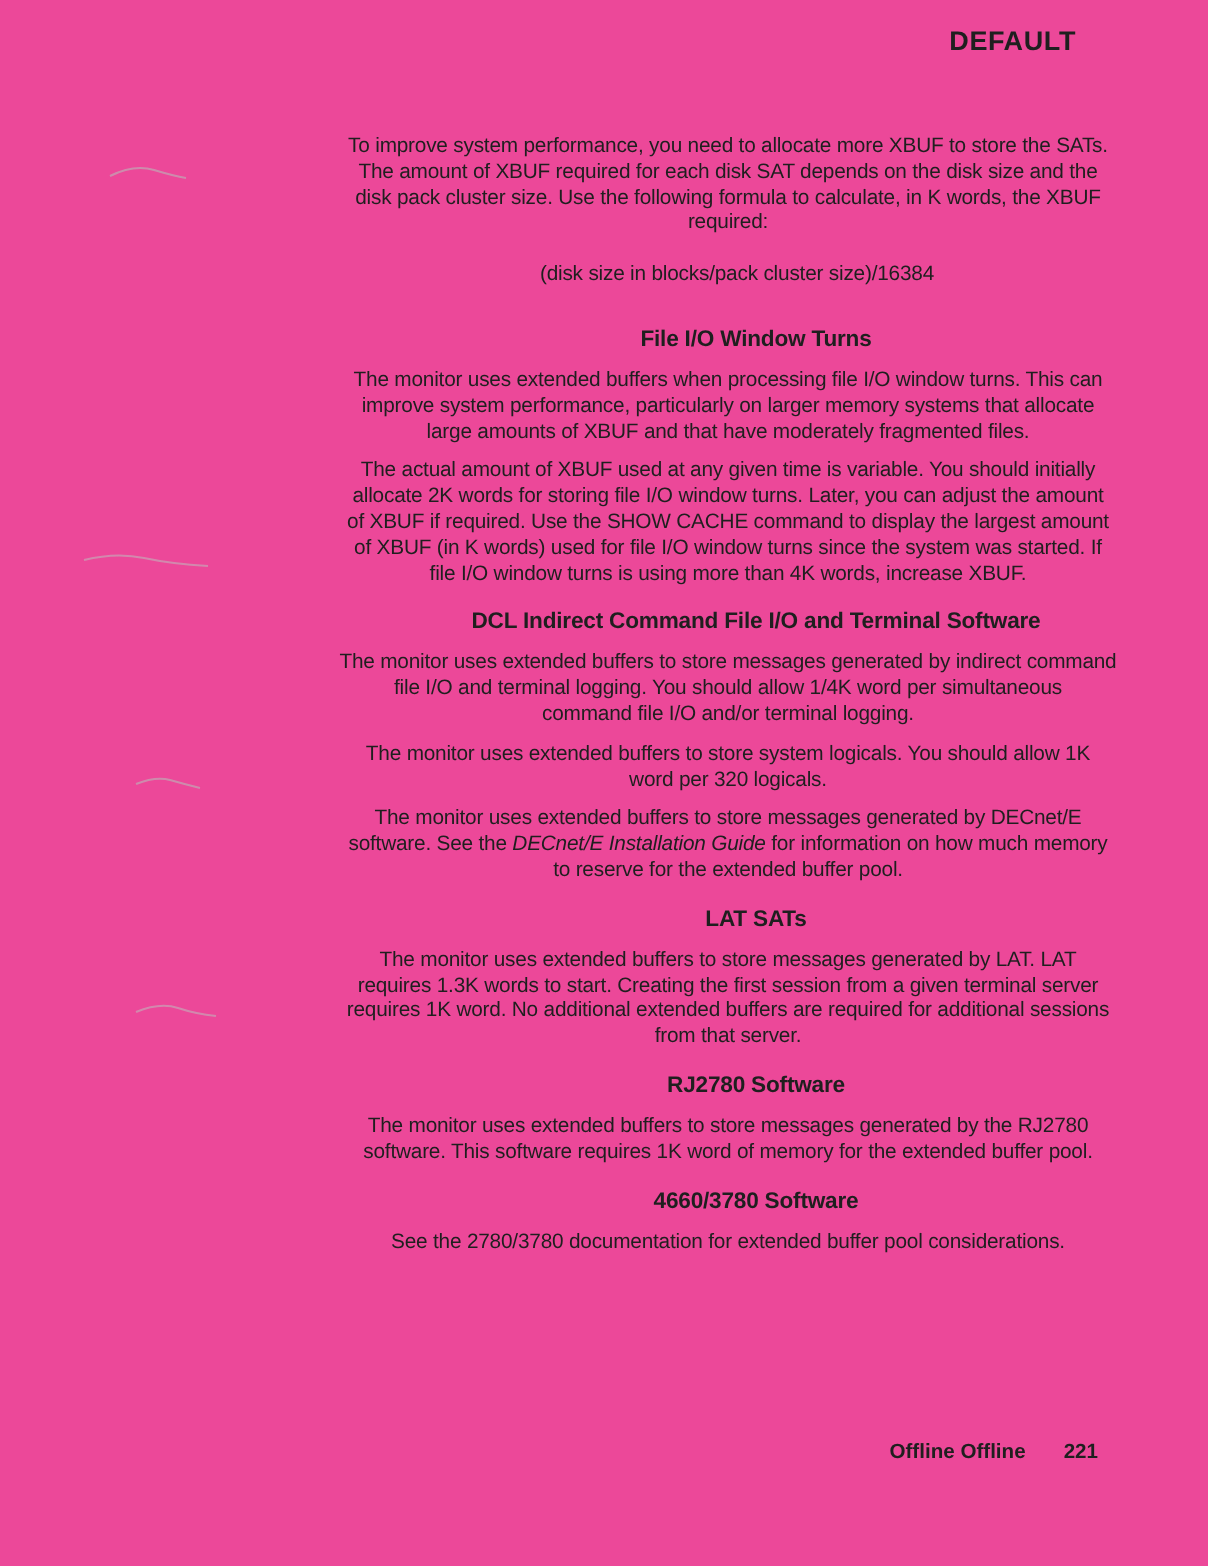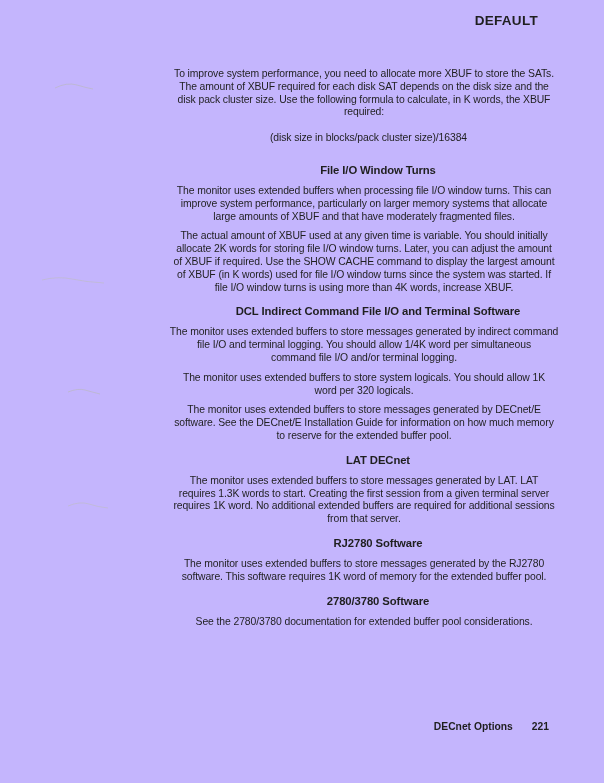--- a/index.html
+++ b/index.html
@@ -1,20 +1,20 @@
 <!DOCTYPE html>
 <html><head>
 <meta charset="utf-8">
 <style>
   html, body { margin: 0; padding: 0; background: #e8e8e8; }
   .page {
     position: relative;
     width: 604px;
     height: 783px;
-    background: #c4b5fd;
+    background: #ec4899;
     font-family: "Liberation Sans", sans-serif;
     color: #1f1f1f;
     overflow: hidden;
   }
   .running-head {
     position: absolute;
     top: 13px;
     right: 66px;
     font-size: 13.5px;
     font-weight: bold;
@@ -33,21 +33,21 @@
   .content p { margin: 0 0 7px 0; white-space: pre-line; }
   .content p.formula { margin: 13px 0 19px 9px; white-space: normal; }
   .content h3 {
     font-size: 11.3px;
     line-height: 13px;
     font-weight: bold;
     margin: 11px 0 8px 0;
     white-space: nowrap;
     padding-left: 28px;
   }
-  .italic { }
+  .italic { font-style: italic; }
   .page-footer {
     position: absolute;
     top: 721px;
     right: 55px;
     font-size: 10.3px;
     font-weight: bold;
     display: flex;
     gap: 19px;
     align-items: baseline;
   }
@@ -89,30 +89,30 @@
 file I/O window turns is using more than 4K words, increase XBUF.</span></p>
       <h3>DCL Indirect Command File I/O and Terminal Software</h3>
       <p><span>The monitor uses extended buffers to store messages generated by indirect command
 file I/O and terminal logging. You should allow 1/4K word per simultaneous
 command file I/O and/or terminal logging.</span></p>
       <p><span>The monitor uses extended buffers to store system logicals. You should allow 1K
 word per 320 logicals.</span></p>
       <p><span>The monitor uses extended buffers to store messages generated by DECnet/E
 software. See the </span><span class="italic">DECnet/E Installation Guide</span><span> for information on how much memory
 to reserve for the extended buffer pool.</span></p>
-      <h3>LAT DECnet</h3>
+      <h3>LAT SATs</h3>
       <p><span>The monitor uses extended buffers to store messages generated by LAT. LAT
 requires 1.3K words to start. Creating the first session from a given terminal server
 requires 1K word. No additional extended buffers are required for additional sessions
 from that server.</span></p>
       <h3>RJ2780 Software</h3>
       <p><span>The monitor uses extended buffers to store messages generated by the RJ2780
 software. This software requires 1K word of memory for the extended buffer pool.</span></p>
-      <h3>2780/3780 Software</h3>
+      <h3>4660/3780 Software</h3>
       <p><span>See the 2780/3780 documentation for extended buffer pool considerations.</span></p>
     </main>
 
   <div class="page-footer">
-    <span>DECnet Options</span>
+    <span>Offline Offline</span>
     <span>221</span>
   </div>
 
 </div>
 
 </body></html>

